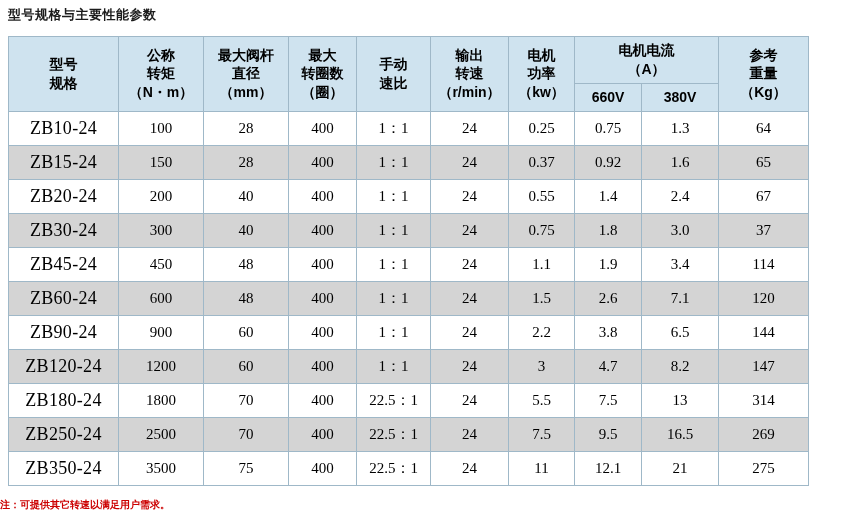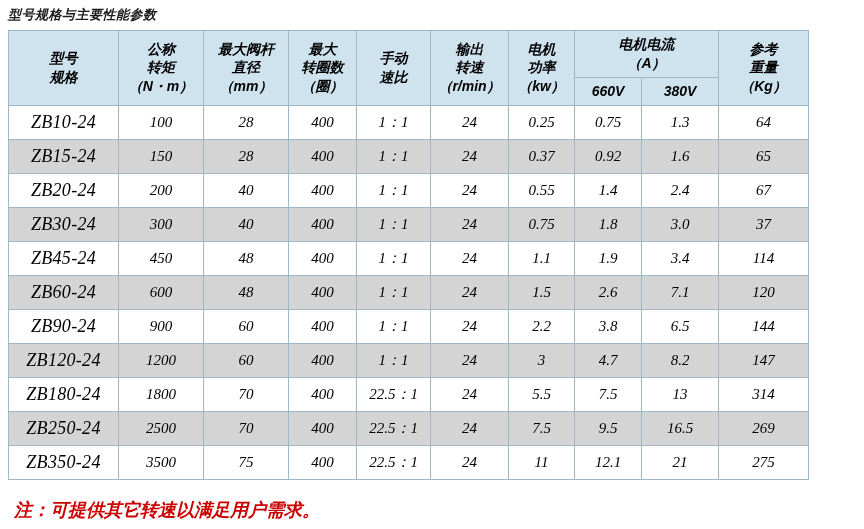--- a/index.html
+++ b/index.html
@@ -12,36 +12,35 @@
     height: 529px;
     font-family: "Liberation Serif", "DejaVu Serif", serif;
     color: #000000;
     overflow: hidden;
   }
   .page {
     position: relative;
     width: 724px;
     height: 529px;
     box-sizing: border-box;
-    font-style: italic;
   }
   .doc-title {
     position: absolute;
     left: 8px;
     top: 6px;
     font-family: "Liberation Sans", "DejaVu Sans", sans-serif;
     font-size: 13px;
     font-weight: bold;
     color: #1b1b1b;
     letter-spacing: 0.5px;
   }
   .table-wrap {
     position: absolute;
     left: 8px;
-    top: 30px;
+    top: 36px;
     width: 800px;
   }
   table.spec {
     border-collapse: collapse;
     width: 800px;
     table-layout: fixed;
   }
   table.spec th, table.spec td {
     border: 1px solid #9fb8c8;
     text-align: center;
@@ -68,24 +67,24 @@
   }
   table.spec tbody tr.alt td {
     background: #d4d4d4;
   }
   table.spec tbody td.model {
     font-size: 18px;
     letter-spacing: 0.3px;
   }
   .note {
     position: absolute;
-    left: 14px;
+    left: 0;
     top: 498px;
     font-family: "Liberation Sans", "DejaVu Sans", sans-serif;
-    font-size: 18px;
+    font-size: 10px;
     color: #cc0000;
     font-weight: bold;
   }
   .hdr-line { display: block; }
 </style>
 </head>
 <body>
 
 <div class="page">
 

